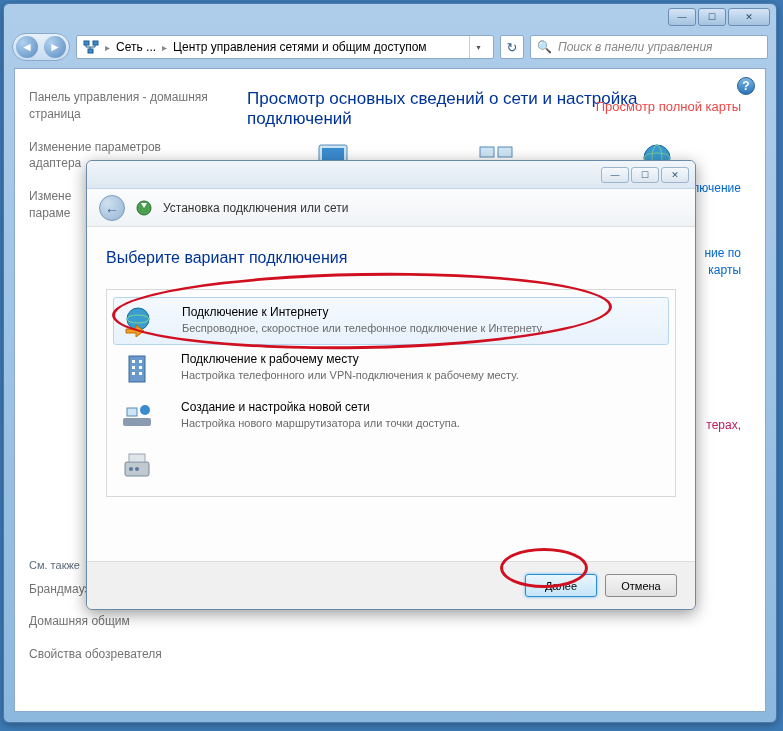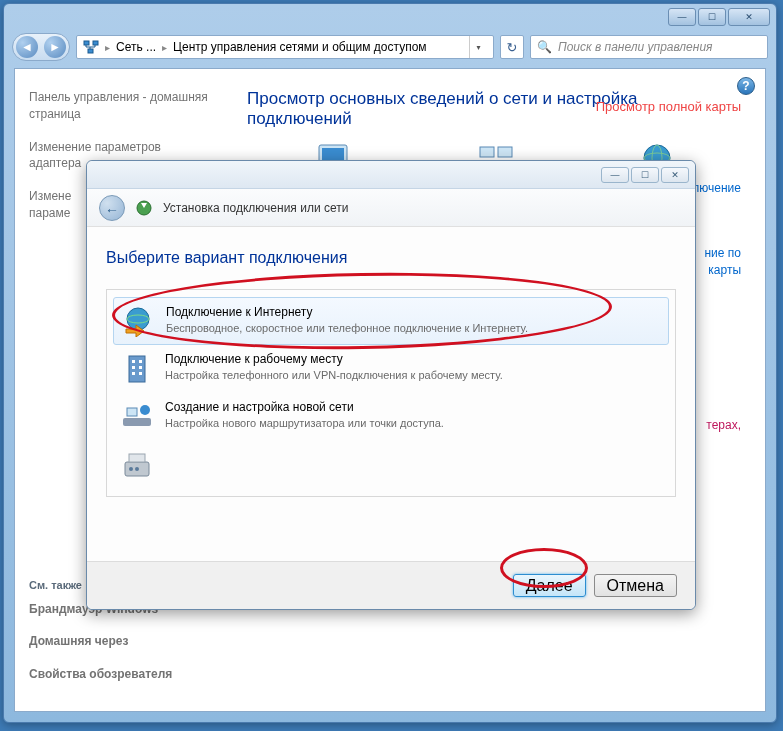--- a/index.html
+++ b/index.html
@@ -27,21 +27,21 @@
     .search-field { width: 238px; height: 24px; background: white; border: 1px solid #8baacb; border-radius: 2px; display: flex; align-items: center; padding: 0 6px; gap: 6px; color: #888; font-size: 12px; font-style: italic; }
     .search-icon { color: #4a7aad; font-size: 12px; font-style: normal; }
     
     .content-area { position: absolute; top: 64px; left: 10px; right: 10px; bottom: 10px; background: white; border: 1px solid #8baacb; }
     
     .help-btn { position: absolute; top: 8px; right: 10px; width: 18px; height: 18px; border-radius: 50%; background: linear-gradient(to bottom, #7ab5e5, #2a75ba); color: white; font-size: 12px; font-weight: bold; display: flex; align-items: center; justify-content: center; border: 1px solid #2a5d8a; }
     
     .sidebar { position: absolute; left: 0; top: 0; width: 208px; height: 100%; padding: 20px 14px; font-size: 12px; }
     .sidebar-link { color: #737373; margin-bottom: 16px; line-height: 1.4; cursor: pointer; }
     .sidebar-link.truncated { overflow: hidden; white-space: nowrap; }
-    .sidebar-section { position: absolute; bottom: 12px; left: 14px; font-weight: bold; }
+    .sidebar-section { position: absolute; bottom: 32px; left: 14px; }
     .sidebar-section-title { color: #5a6a7a; font-size: 11px; margin-bottom: 10px; }
     
     .main-content { position: absolute; left: 208px; top: 0; right: 0; padding: 20px 24px; }
     .main-heading { color: #003399; font-size: 17px; font-weight: normal; margin-bottom: 14px; }
     .network-map { display: flex; justify-content: space-around; align-items: center; margin: 14px 0; }
     .map-node { display: flex; flex-direction: column; align-items: center; font-size: 11px; gap: 4px; }
     .map-link { position: absolute; right: 24px; top: 30px; color: #ef4444; font-size: 13px; cursor: pointer; }
     .side-link { position: absolute; right: 24px; color: #0066cc; font-size: 12px; cursor: pointer; }
     .side-link.l1 { top: 112px; }
     .side-link.l2 { top: 176px; line-height: 1.4; text-align: right; width: 62px; }
@@ -57,33 +57,33 @@
     
     .dialog-header { height: 38px; display: flex; align-items: center; padding: 0 12px; gap: 10px; border-bottom: 1px solid #e0e0e0; background: linear-gradient(to bottom, #fbfcfd, #f0f3f6); }
     .back-btn { width: 26px; height: 26px; border-radius: 50%; background: radial-gradient(circle at 30% 30%, #d0e0ef, #95b5d5); border: 1px solid #7a9ab8; display: flex; align-items: center; justify-content: center; color: #2a5d8a; font-size: 14px; }
     .wizard-icon { width: 18px; height: 18px; }
     .dialog-title { font-size: 12px; color: #333; }
     
     .dialog-body { padding: 22px 19px; }
     .dialog-heading { color: #003399; font-size: 16px; font-weight: normal; margin-bottom: 22px; }
     
     .option-list { border: 1px solid #d8d8d8; padding: 8px 0; }
-    .option-item { display: flex; align-items: flex-start; gap: 12px; padding: 8px 14px; cursor: pointer; }
+    .option-item { display: flex; align-items: flex-start; gap: 28px; padding: 8px 14px; cursor: pointer; }
     .option-item.selected { background: linear-gradient(to bottom, #f4f9ff, #e8f2fc); border: 1px solid #b5d5f0; margin: -1px 6px; border-radius: 3px; padding: 7px 8px; }
     .option-icon { width: 32px; height: 32px; flex-shrink: 0; }
     .option-text { flex: 1; }
     .option-title { font-size: 12px; color: #000; margin-bottom: 2px; }
     .option-desc { font-size: 11px; color: #6a6a6a; line-height: 1.3; }
     
     .annotation-ellipse { position: absolute; border: 3px solid #d01020; border-radius: 50%; pointer-events: none; }
     .annotation-ellipse.e1 { top: 273px; left: 112px; width: 500px; height: 76px; transform: rotate(-1deg); }
     .annotation-ellipse.e2 { top: 548px; left: 500px; width: 88px; height: 40px; }
     
     .dialog-footer { position: absolute; bottom: 0; left: 0; right: 0; height: 48px; background: #f0f0f0; border-top: 1px solid #dcdcdc; display: flex; justify-content: flex-end; align-items: center; padding: 0 18px; gap: 8px; border-radius: 0 0 6px 6px; }
-    .dlg-btn { min-width: 72px; height: 23px; background: linear-gradient(to bottom, #f4f4f4, #e2e2e2); border: 1px solid #8a8a8a; border-radius: 3px; font-size: 16px; cursor: pointer; padding: 0 12px; }
+    .dlg-btn { min-width: 72px; height: 23px; background: linear-gradient(to bottom, #f4f4f4, #e2e2e2); border: 1px solid #8a8a8a; border-radius: 3px; font-size: 11px; cursor: pointer; padding: 0 12px; }
     .dlg-btn.primary { background: linear-gradient(to bottom, #eaf6fd, #c4e5f8); border: 1px solid #2c8dd0; box-shadow: 0 0 3px #5ab5ef; }
     
     .bg-peek { position: absolute; right: 24px; color: #be185d; font-size: 12px; line-height: 1.4; text-align: left; }
   </style>
 </head>
 <body>
 
 <div class="main-window">
   <div class="titlebar">
     <div class="titlebar-btn">—</div>
@@ -127,21 +127,21 @@
 
     <div class="sidebar">
       <div class="sidebar-link">Панель управления - домашняя страница</div>
       <div class="sidebar-link">Изменение параметров адаптера</div>
       <div class="sidebar-link truncated">
         <span>Измене</span><br><span>параме</span>
       </div>
       <div class="sidebar-section">
         <div class="sidebar-section-title">См. также</div>
         <div class="sidebar-link">Брандмауэр Windows</div>
-        <div class="sidebar-link">Домашняя через</div>
+        <div class="sidebar-link">Домашняя общим</div>
         <div class="sidebar-link">Свойства обозревателя</div>
       </div>
     </div>
 
     <div class="main-content">
       <div class="main-heading">Просмотр основных сведений о сети и настройка подключений</div>
       <div class="map-link">Просмотр полной карты</div>
       <div class="network-map">
         <div class="map-node">
           <svg width="36" height="30">

